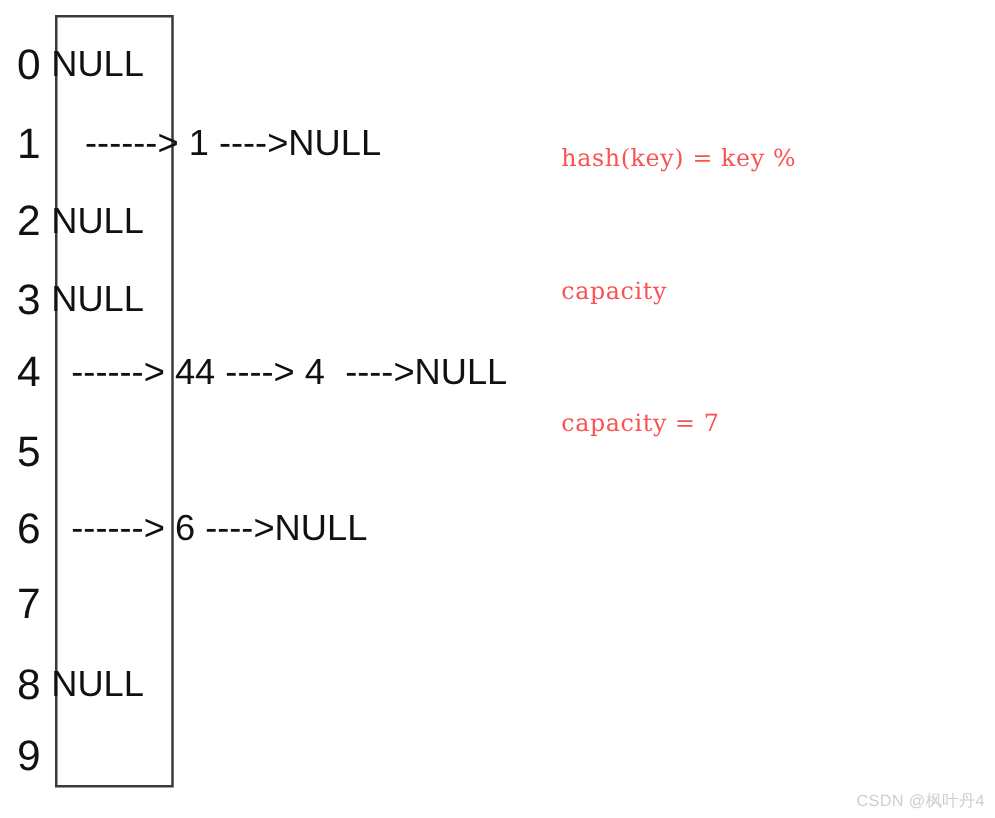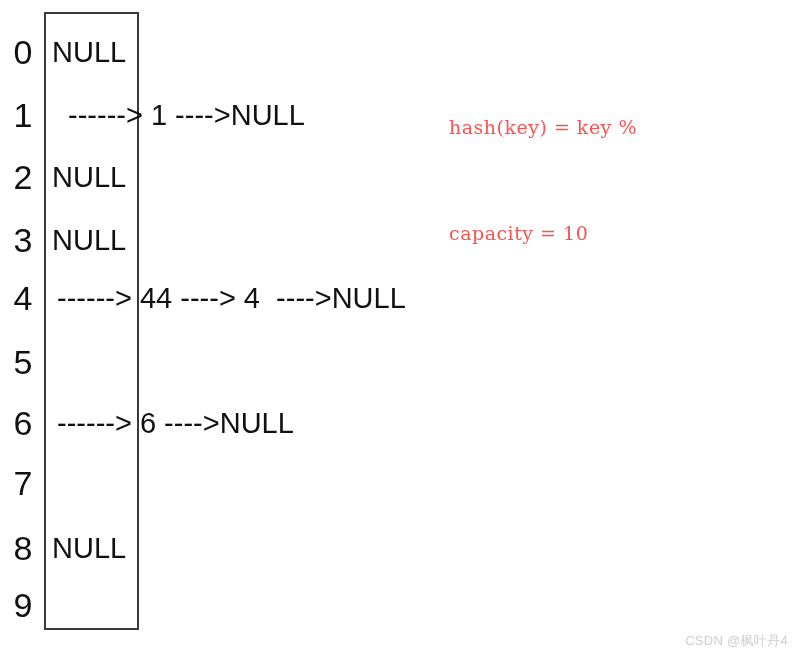--- a/index.html
+++ b/index.html
@@ -45,21 +45,21 @@
     height: 46px;
     line-height: 46px;
     text-align: center;
     font-size: 34px;
     color: #111111;
     font-family: "Liberation Sans", sans-serif;
   }
   
   .cell-null {
     position: absolute;
-    left: 52px;
+    left: 41px;
     top: 0;
     height: 46px;
     line-height: 46px;
     font-size: 29px;
     color: #111111;
     white-space: pre;
   }
   
   .chain {
     position: absolute;
@@ -150,18 +150,19 @@
     <span class="idx">8</span>
     <span class="cell-null">NULL</span>
   </div>
 
   <div class="row" style="top:582px;">
     <span class="idx">9</span>
   </div>
 
   <div id="formula">
     <span class="fline">hash(key) = key %</span>
-    <span class="fline">capacity = 10</span>
+    <span class="fline">capacity</span>
+    <span class="fline">capacity = 7</span>
   </div>
 
   <div id="watermark">CSDN @枫叶丹4</div>
 
 </div>
 
 </body></html>

